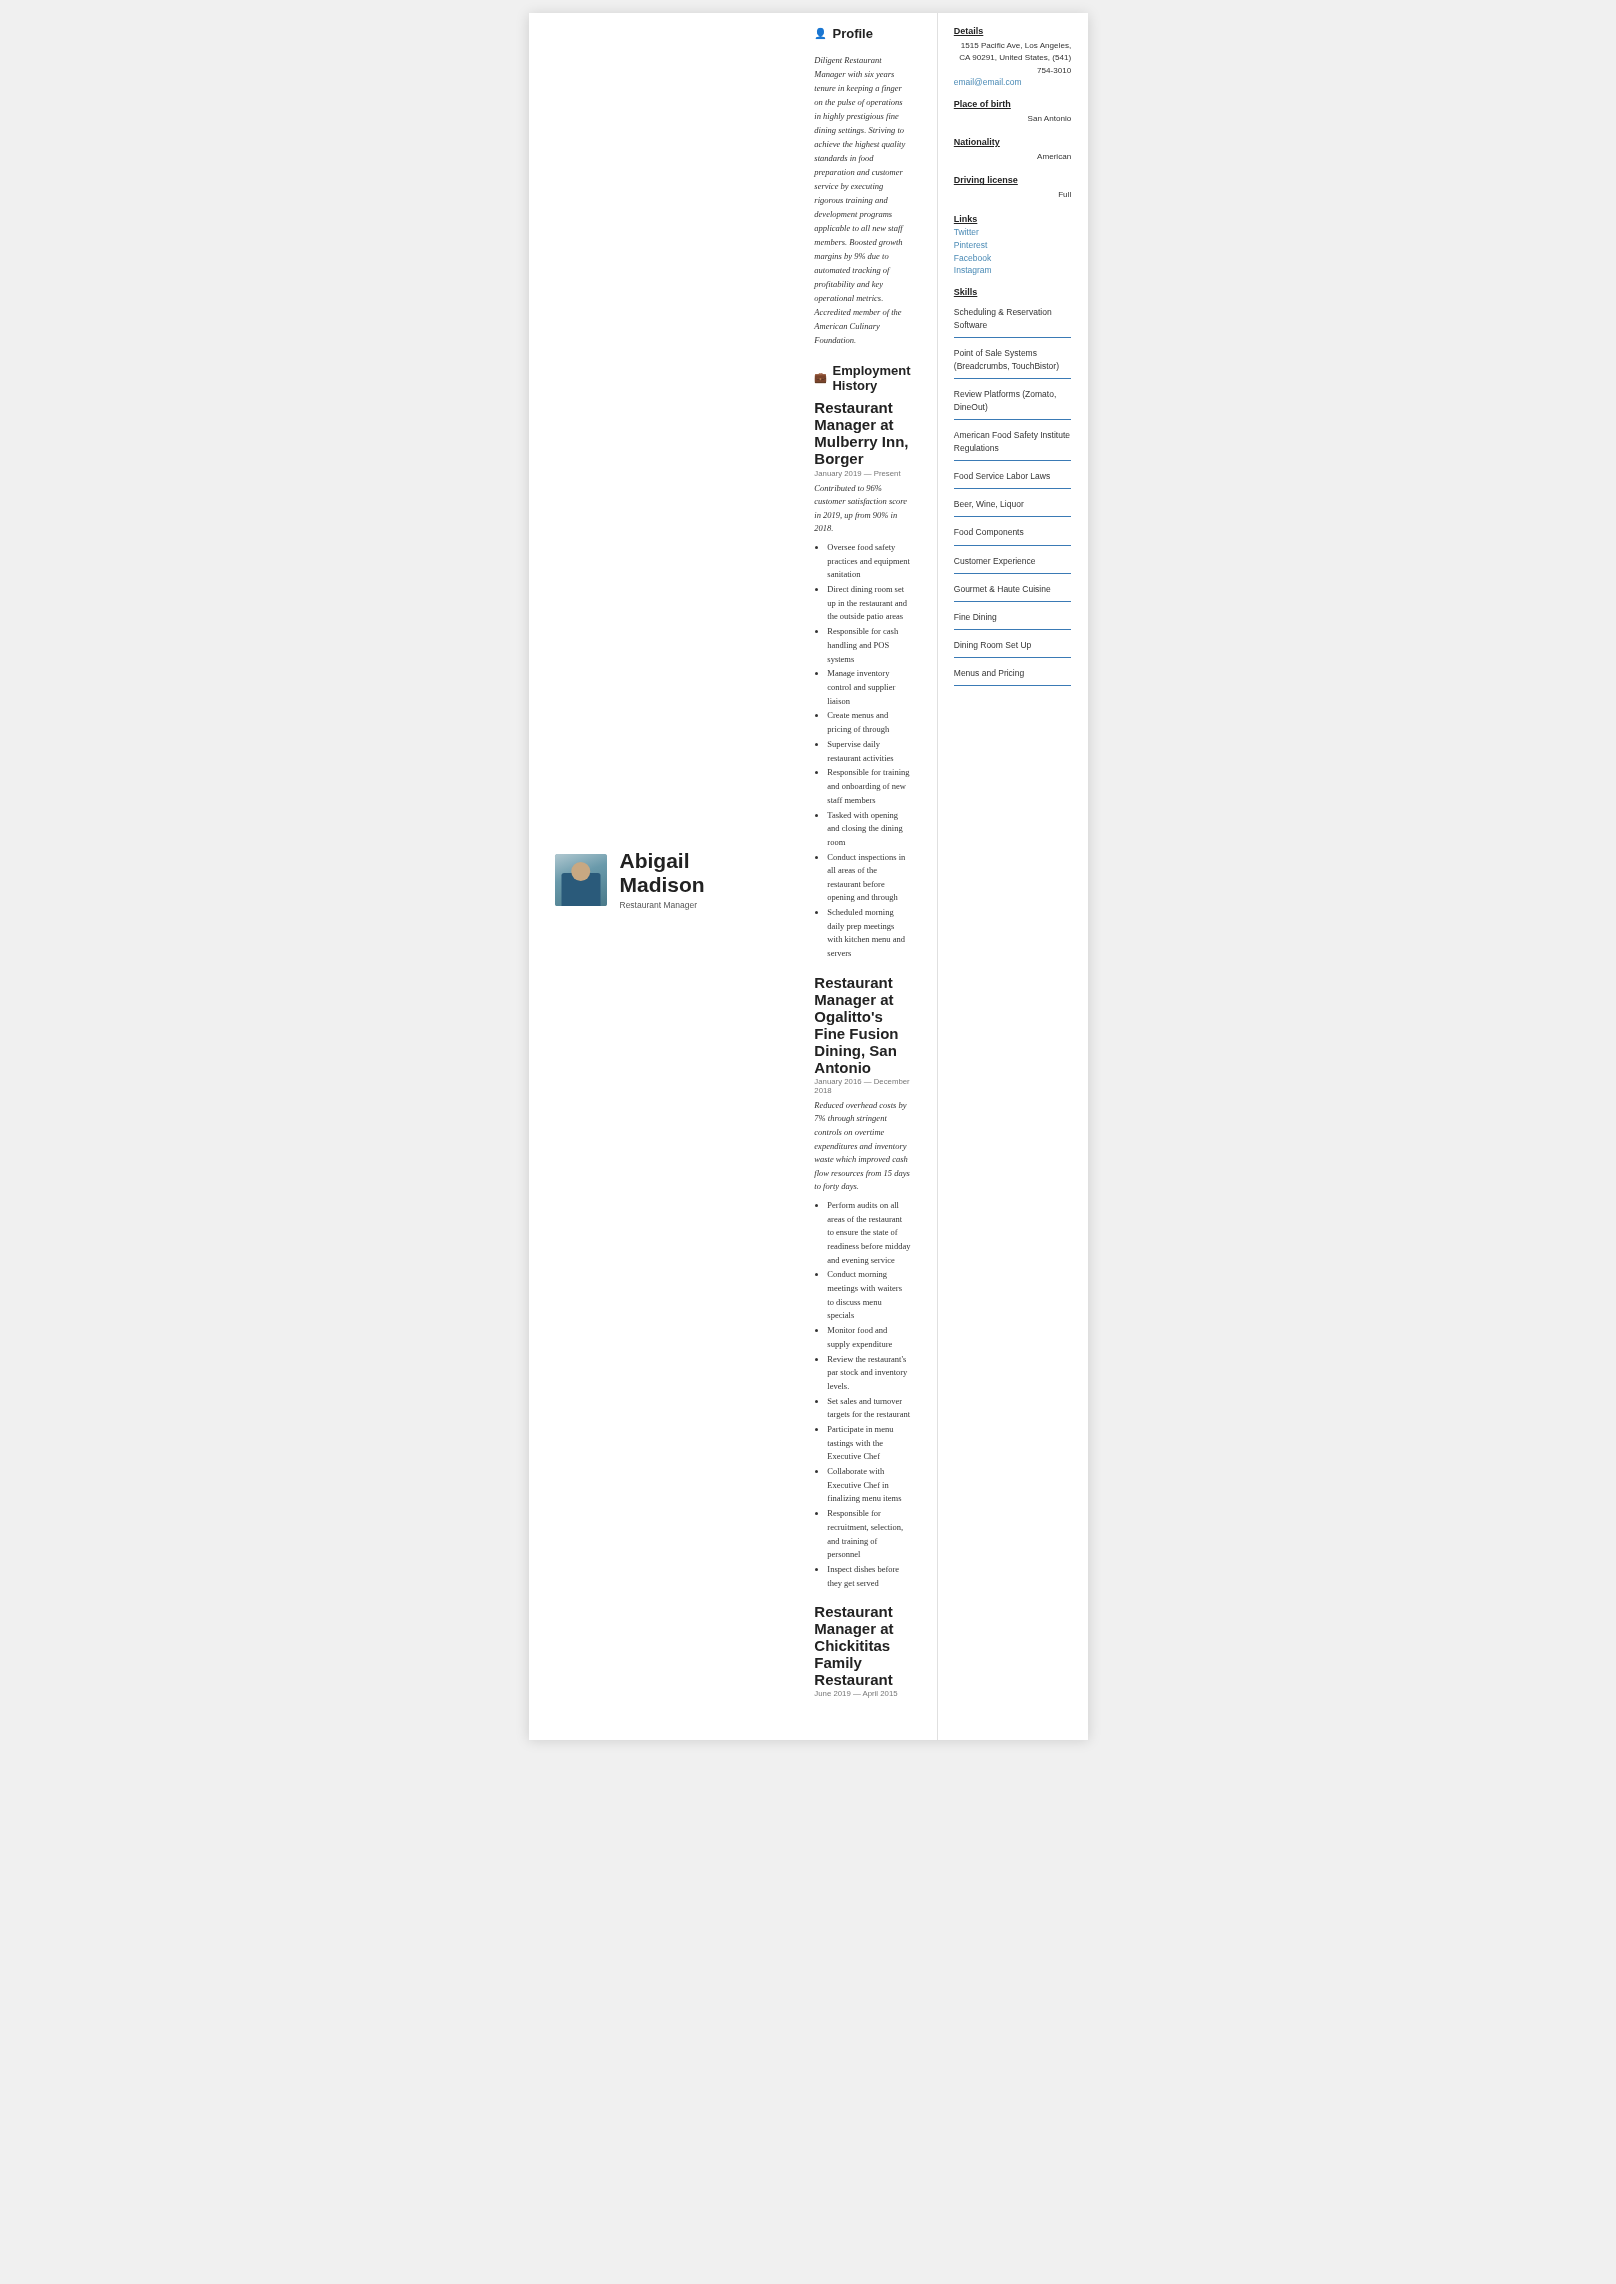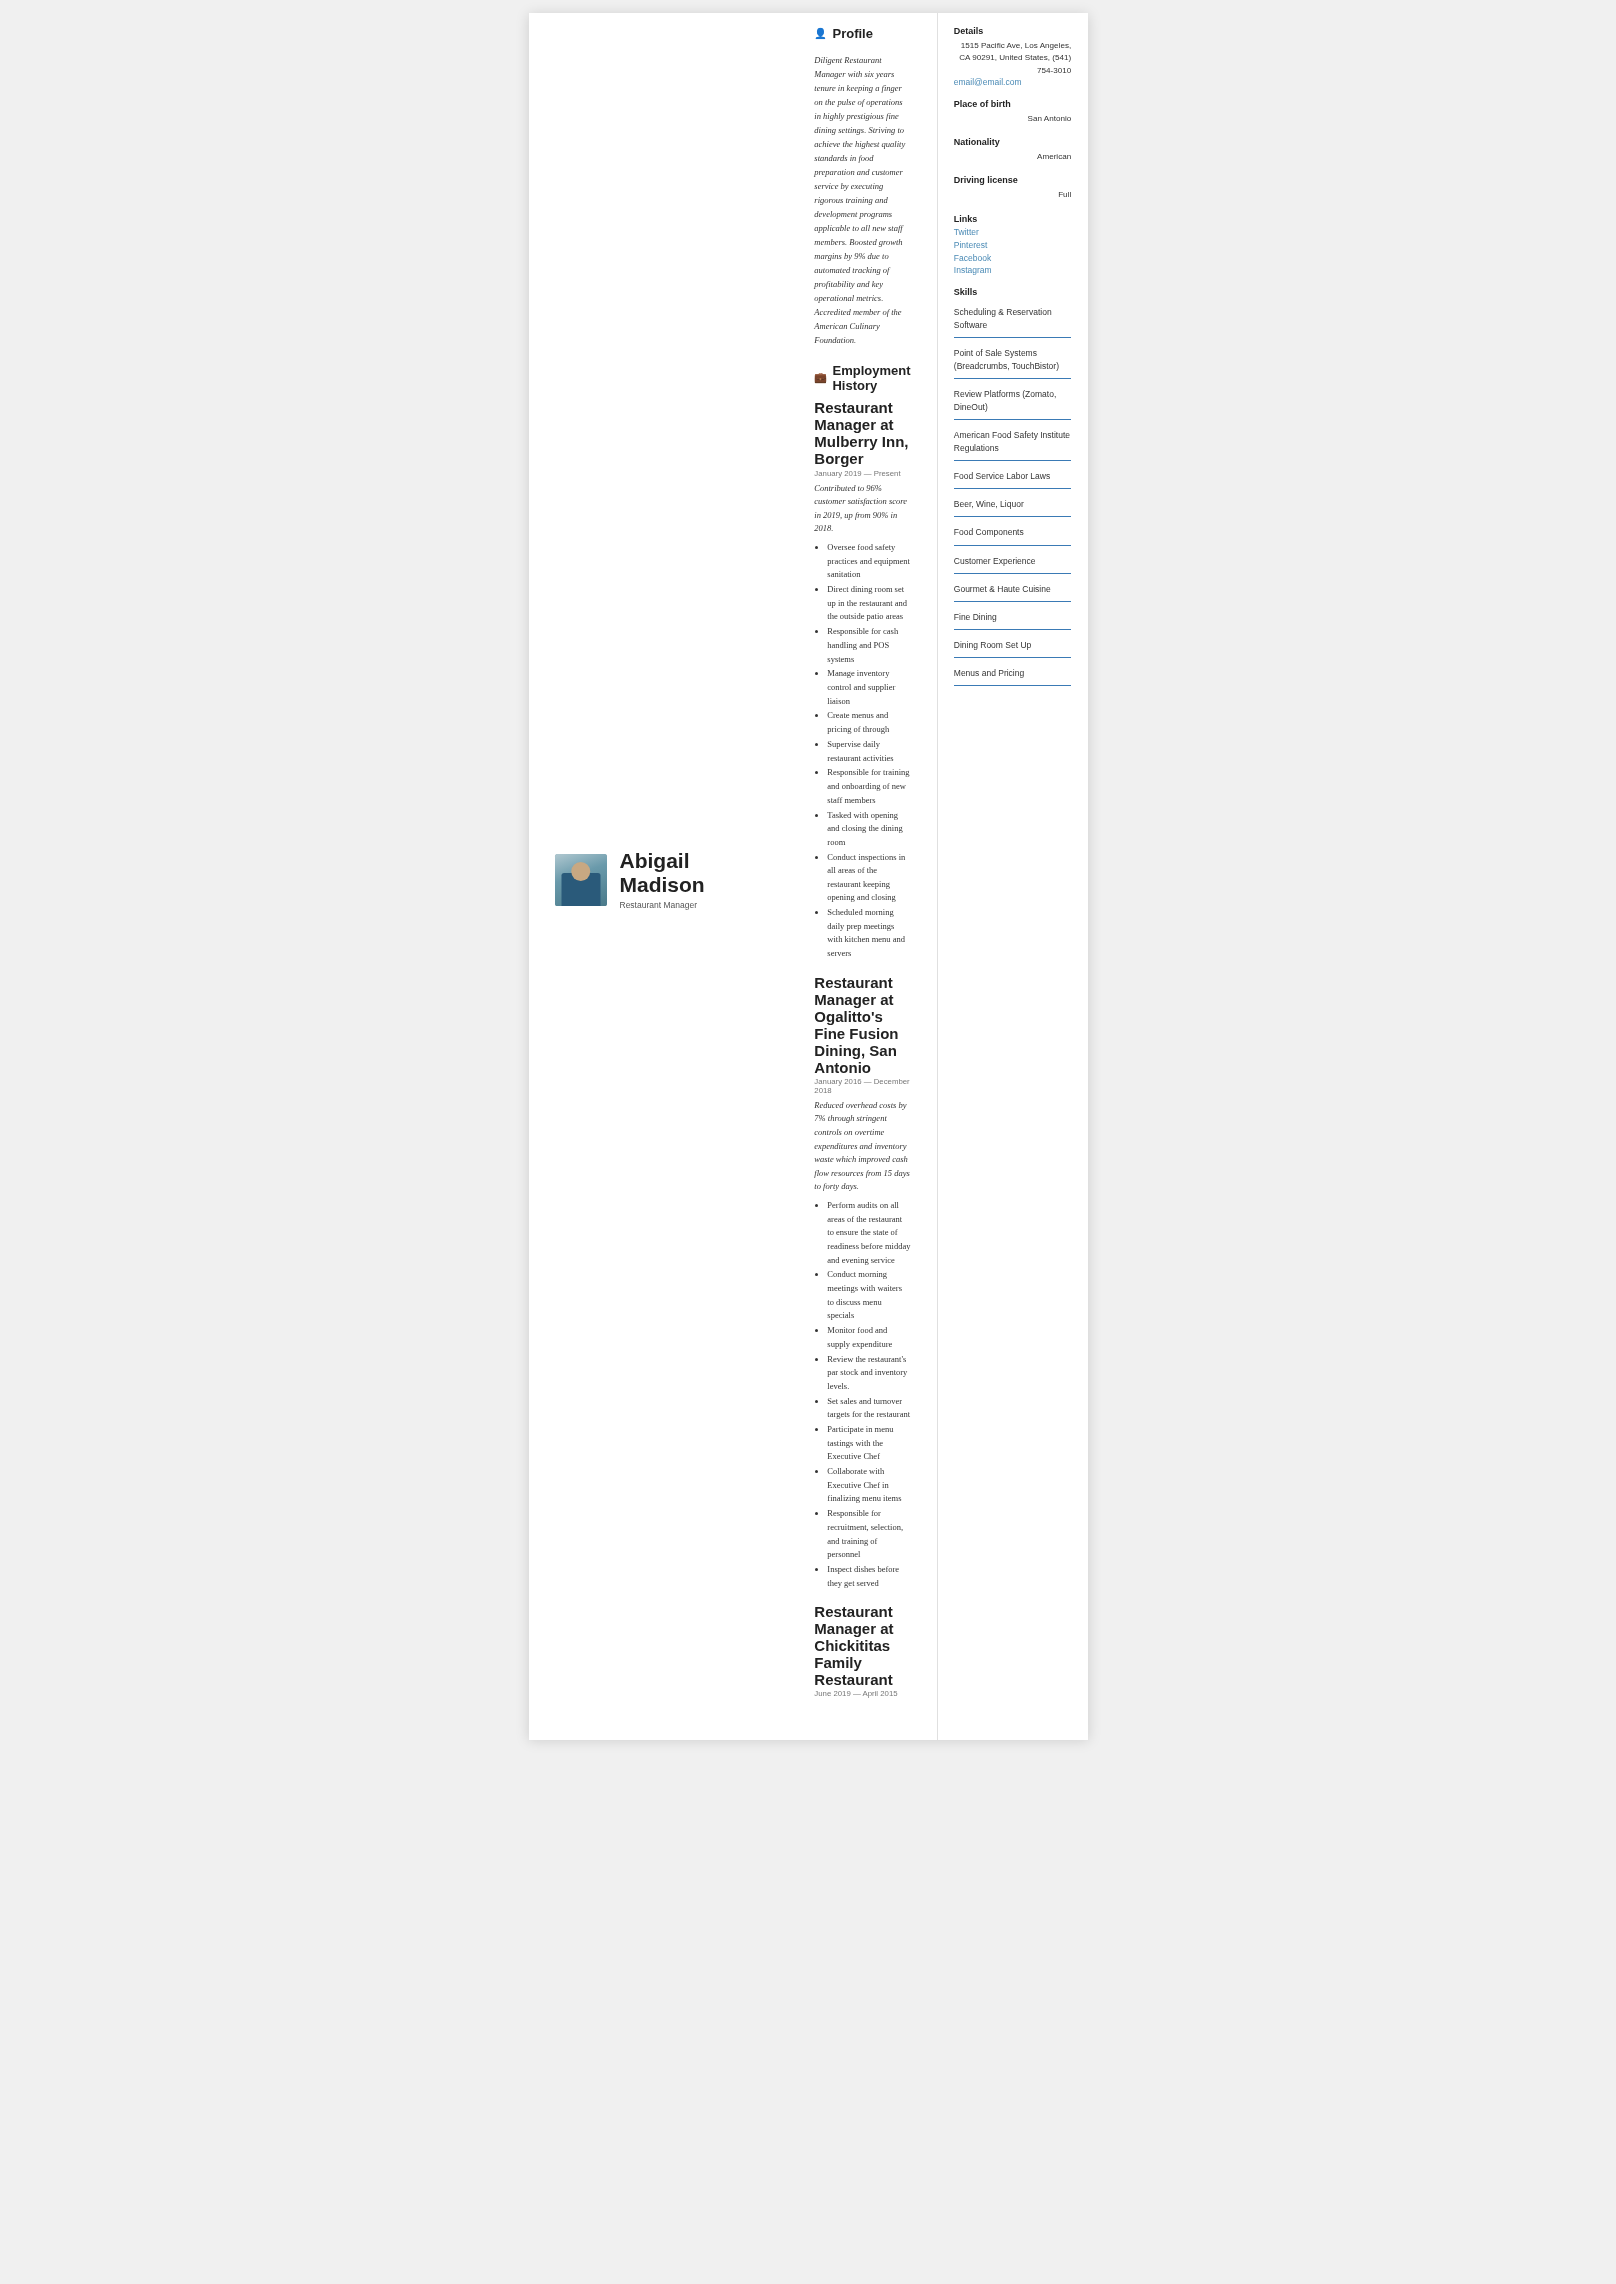--- a/index.html
+++ b/index.html
@@ -147,20 +147,21 @@
     .job-section { margin-bottom: 13px; }
 
     
     .sidebar-section { margin-bottom: 11.7px; }
     .sidebar-section-title {
       font-size: 9px;
       font-weight: bold;
       color: #222;
       font-family: Arial, sans-serif;
       margin-bottom: 3.9px;
+      text-decoration: underline;
     }
     .sidebar-text {
       font-size: 8.1px;
       color: #333;
       line-height: 1.55;
       font-family: Arial, sans-serif;
       text-align: right;
     }
     .sidebar-link {
       font-size: 8.5px;
@@ -221,21 +222,21 @@
           <p class="job-highlight">Contributed to 96% customer satisfaction score in 2019, up from 90% in 2018.</p>
           <ul class="bullet-list">
             <li>Oversee food safety practices and equipment sanitation</li>
             <li>Direct dining room set up in the restaurant and the outside patio areas</li>
             <li>Responsible for cash handling and POS systems</li>
             <li>Manage inventory control and supplier liaison</li>
             <li>Create menus and pricing of through</li>
             <li>Supervise daily restaurant activities</li>
             <li>Responsible for training and onboarding of new staff members</li>
             <li>Tasked with opening and closing the dining room</li>
-            <li>Conduct inspections in all areas of the restaurant keeping opening and closing</li>
+            <li>Conduct inspections in all areas of the restaurant before opening and through</li>
             <li>Scheduled morning daily prep meetings with kitchen menu and servers</li>
           </ul>
         </div>
 
         <div class="job-section">
           <div class="job-title">Restaurant Manager at  Ogalitto's Fine Fusion Dining, San Antonio</div>
           <div class="job-dates">January 2016 — December 2018</div>
           <p class="job-highlight">Reduced overhead costs by 7% through stringent controls on overtime expenditures and inventory waste which improved cash flow resources from 15 days to forty days.</p>
           <ul class="bullet-list">
             <li>Perform audits on all areas of the restaurant to ensure the state of readiness before midday and evening service</li>

